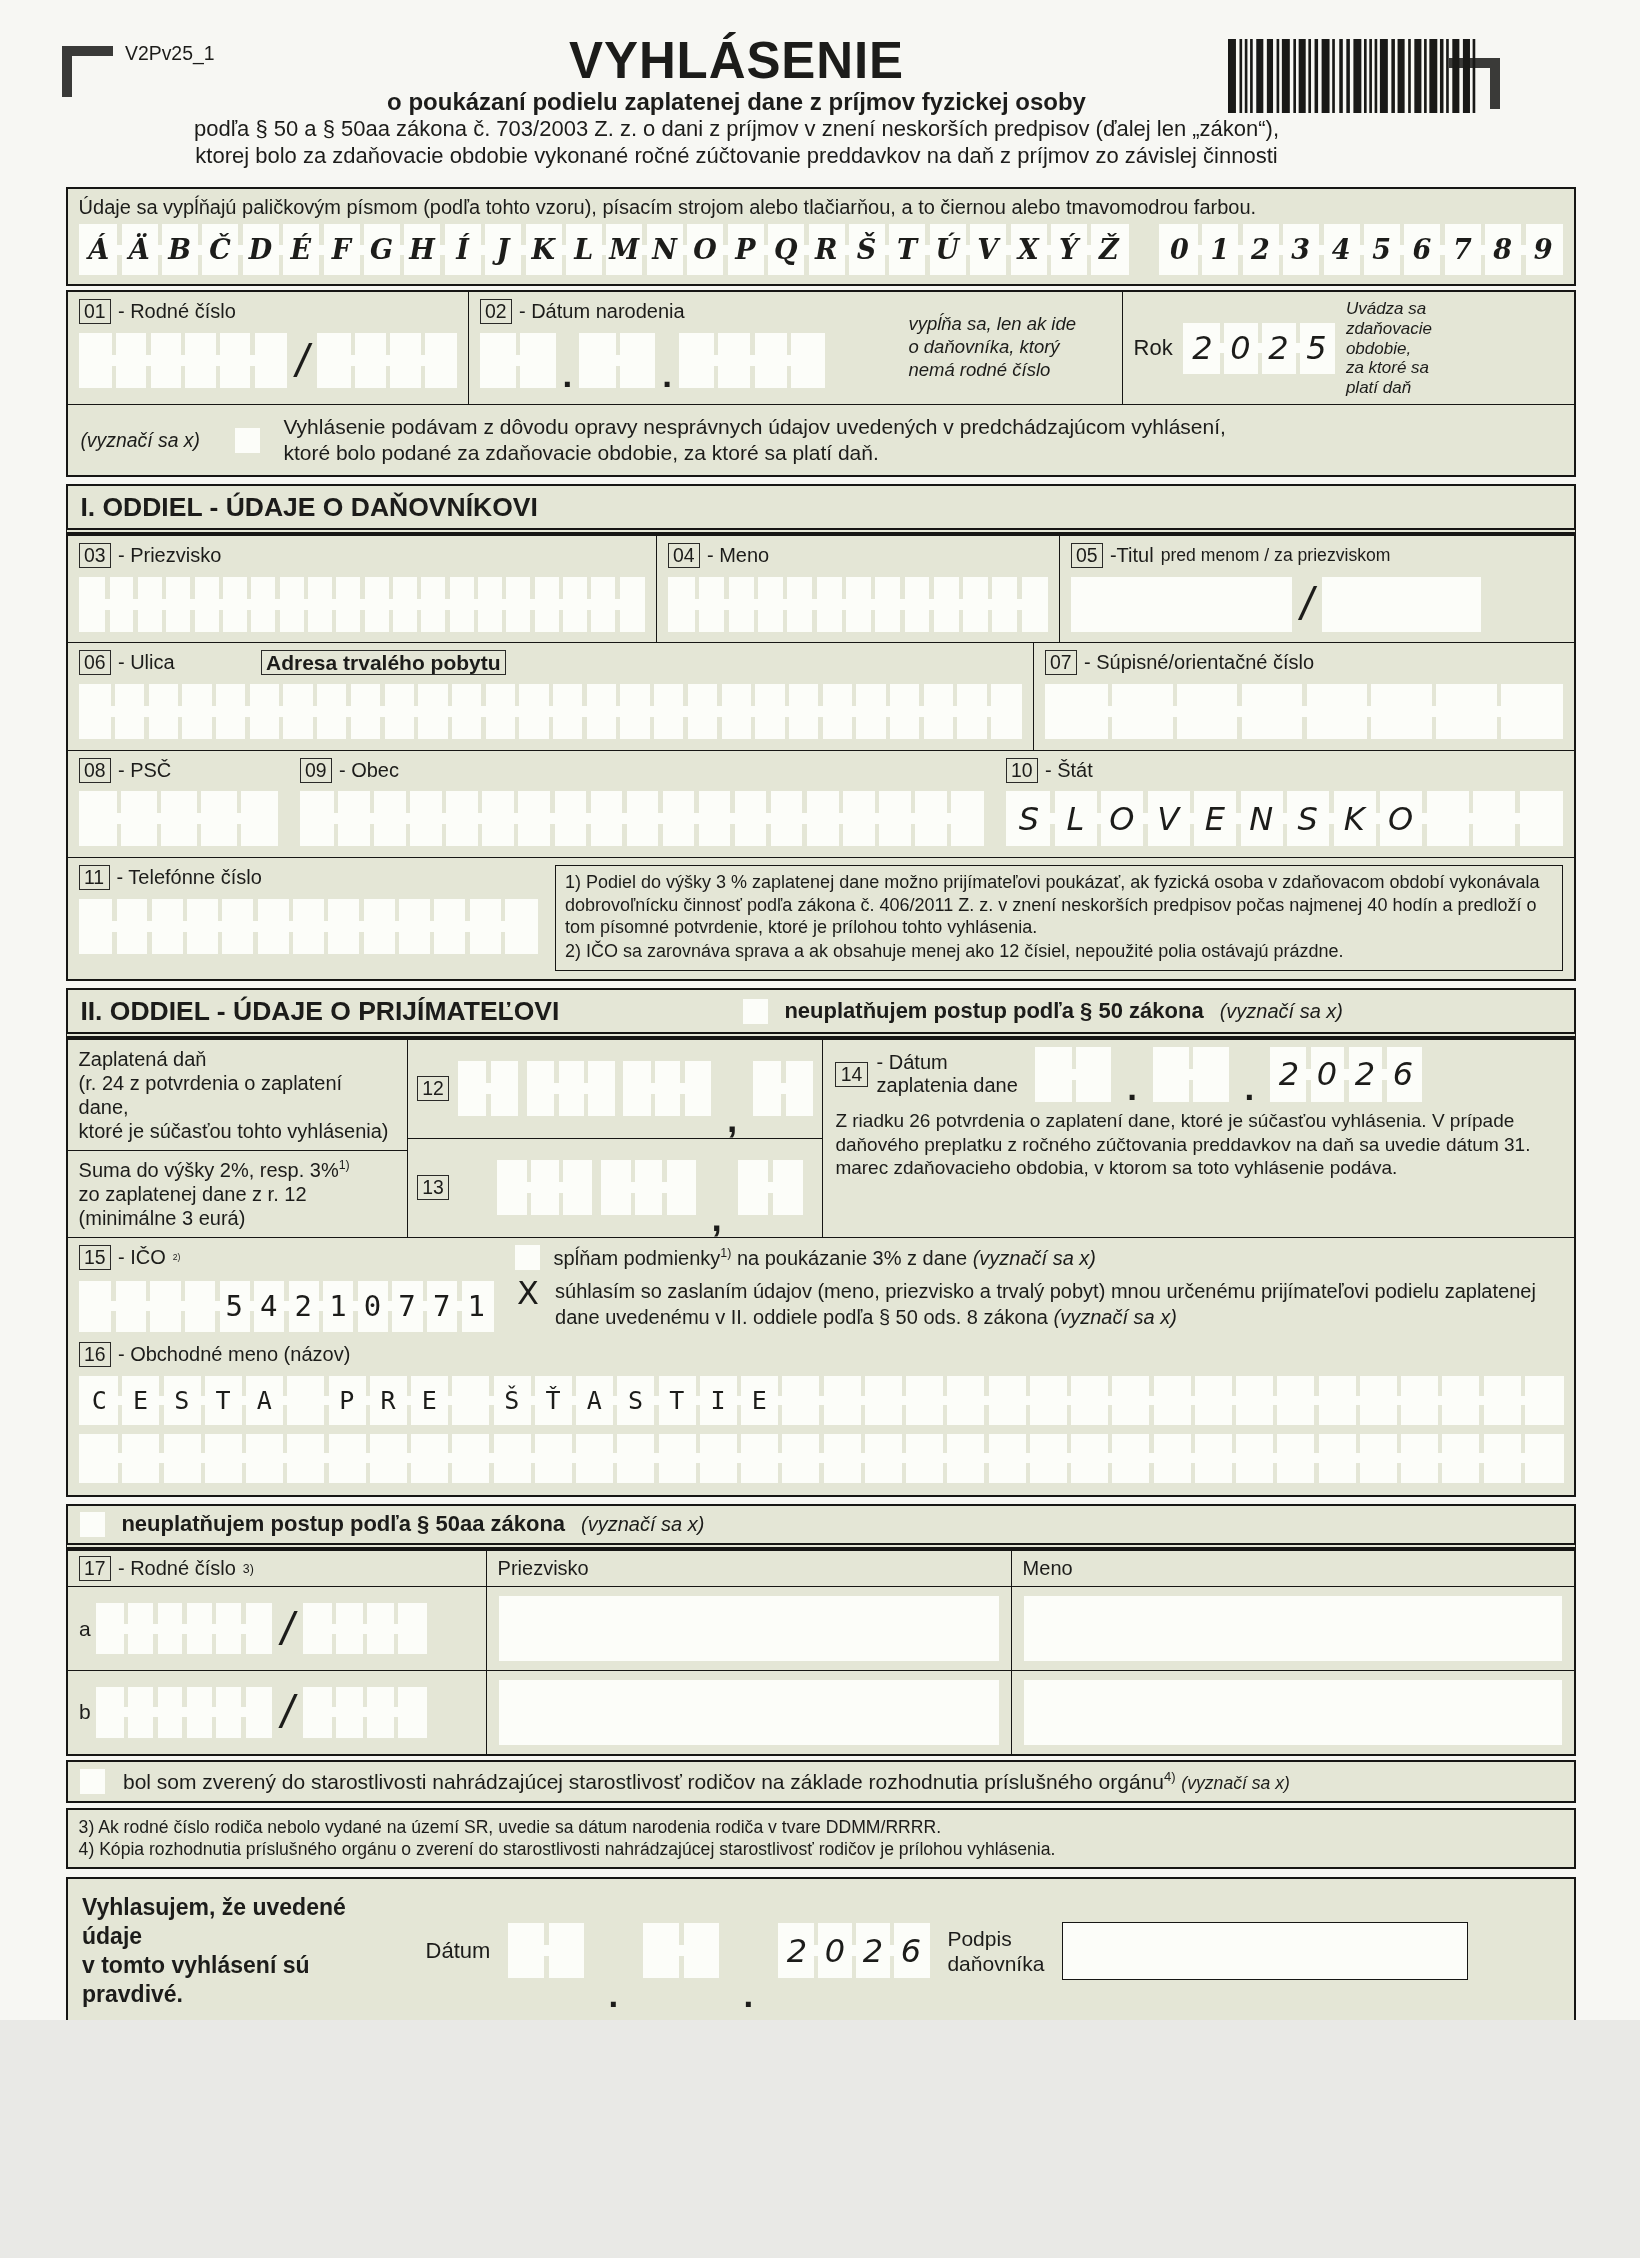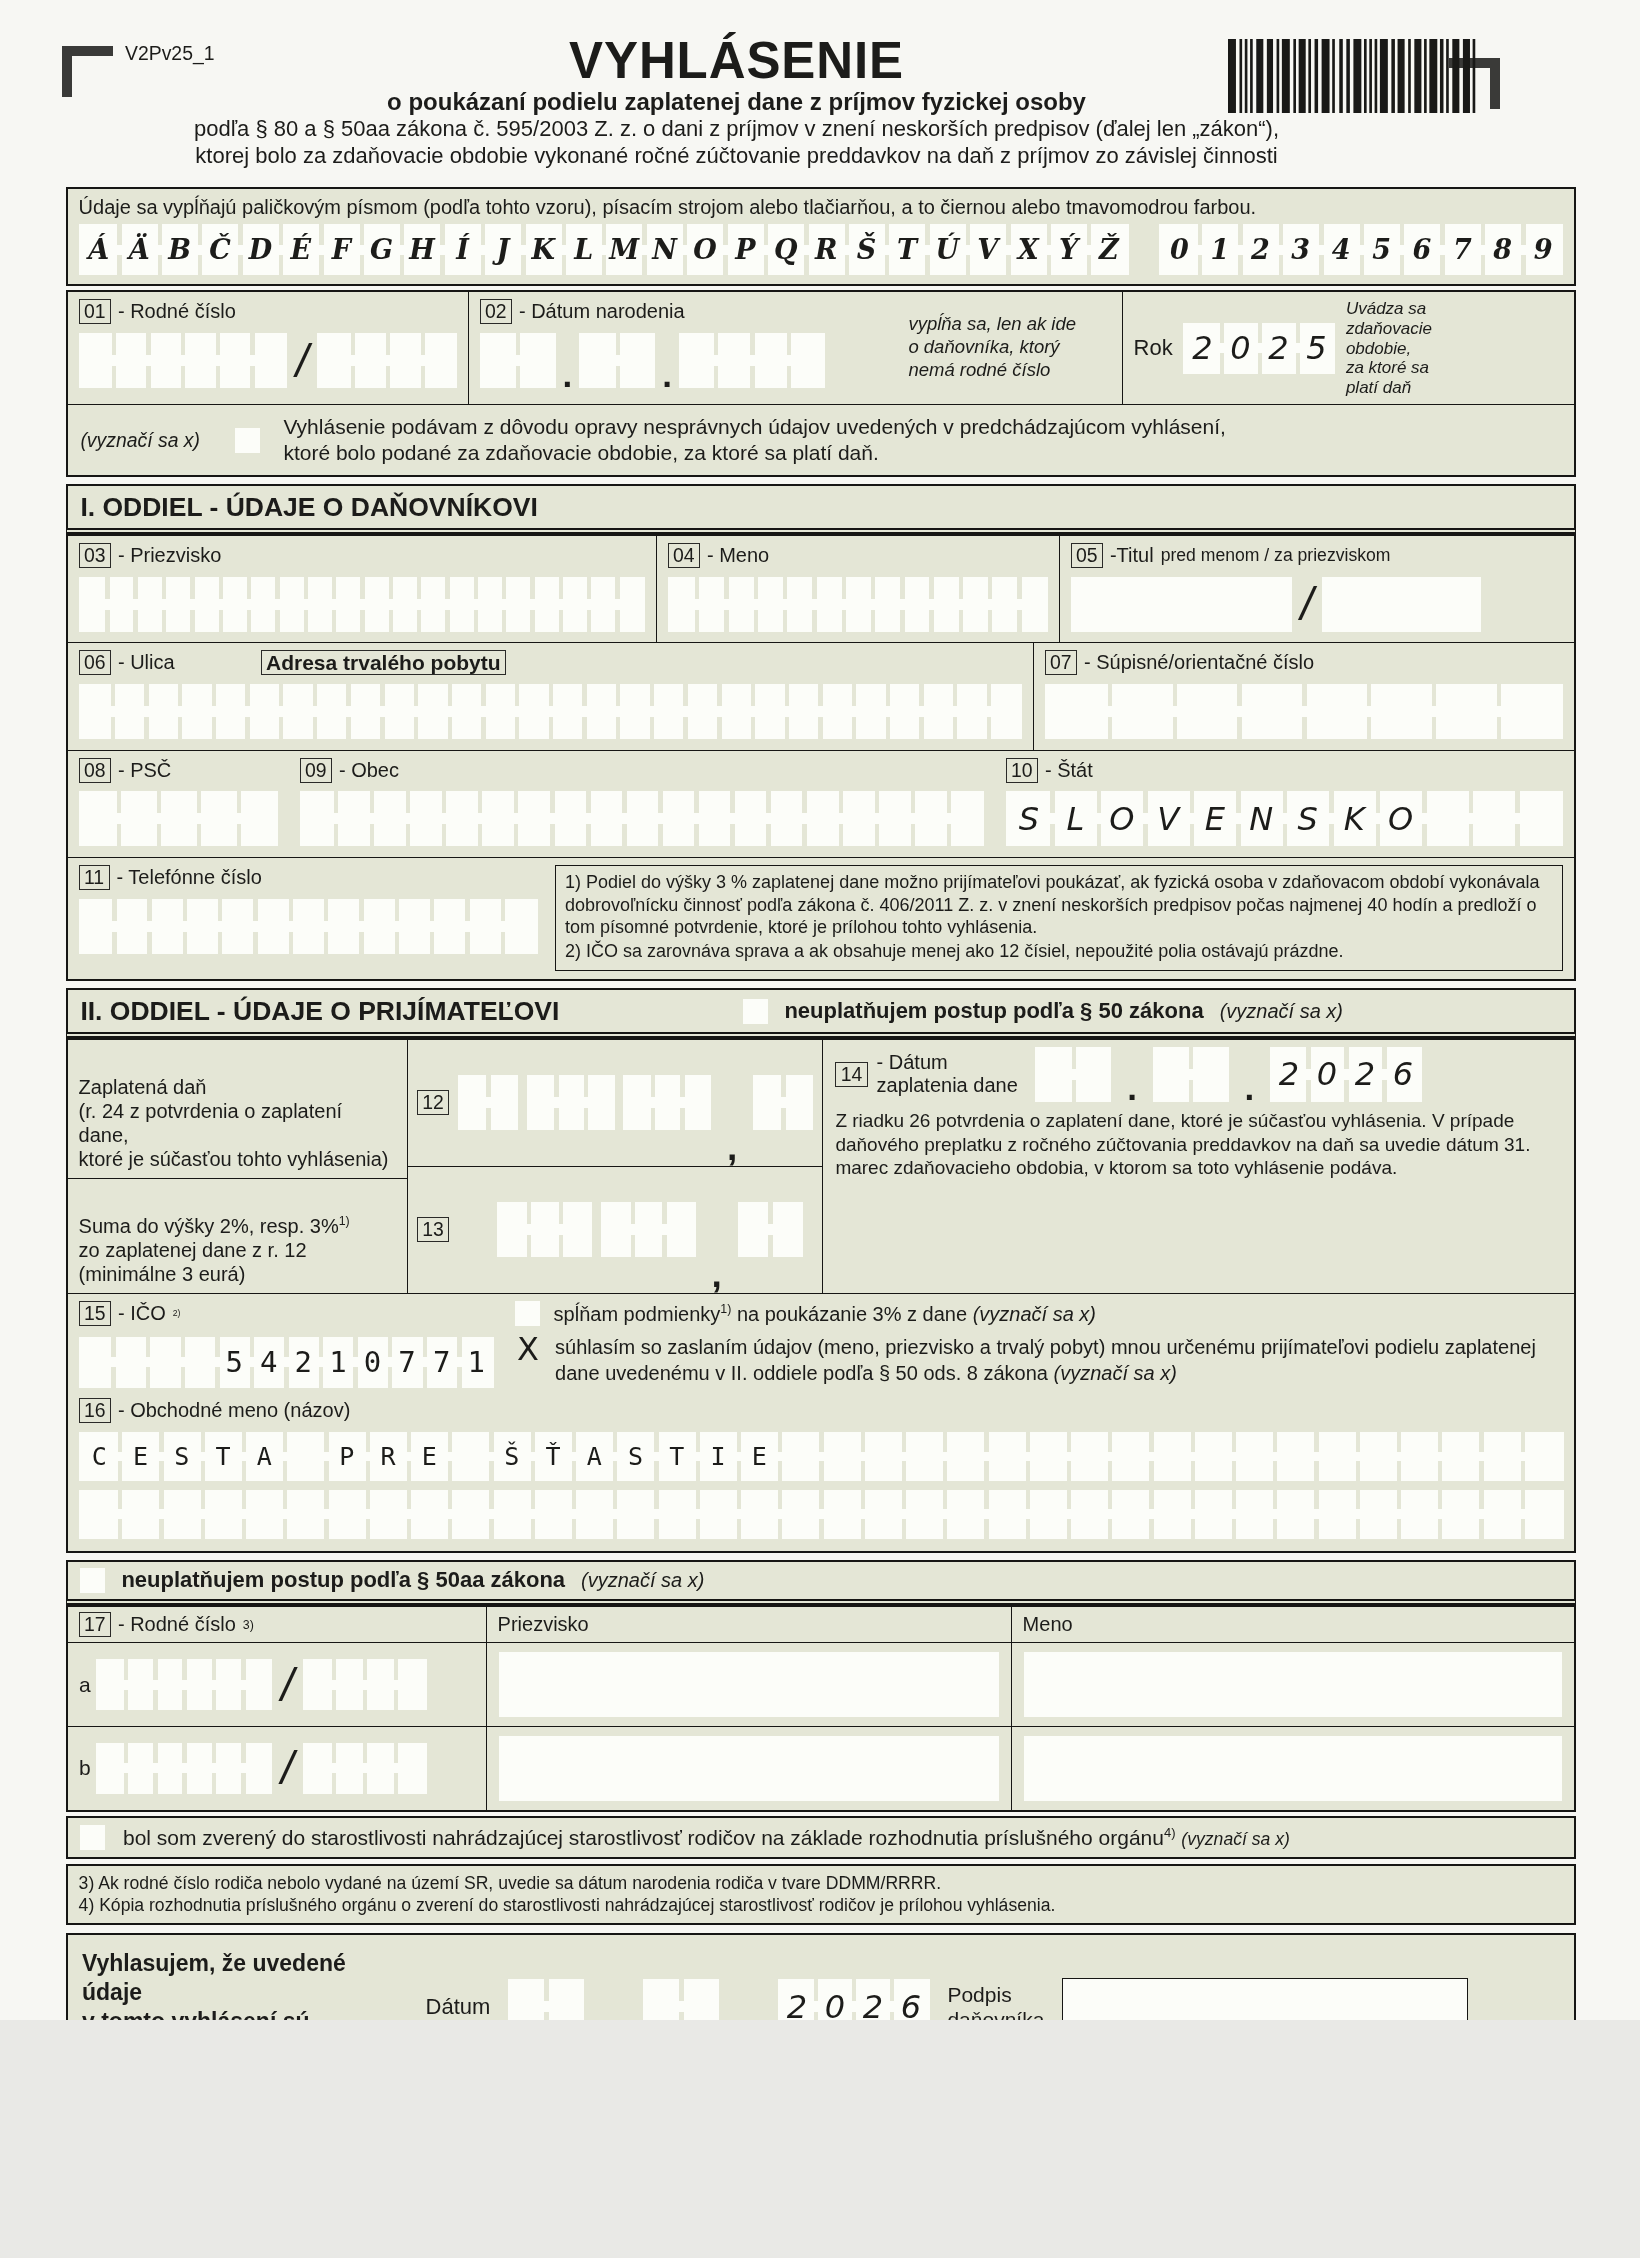--- a/index.html
+++ b/index.html
@@ -103,21 +103,21 @@
   .titul1{width:221px;height:55px;background:var(--cell);}
   .titul2{width:159px;height:55px;background:var(--cell);}
   .r4{display:flex;align-items:flex-start;padding:7px 10.6px 8.8px;gap:17.6px;}
   .r4left{width:459px;}
   .fnbox{flex:1;border:1.8px solid var(--line);padding:5.3px 8.8px;font-size:18px;line-height:1.24;}
   .fnbox p{margin:0 0 1.8px;}
 
   
   .s2grid{display:flex;border-bottom:1.8px solid var(--line);}
   .s2c1{width:340px;border-right:1.8px solid var(--line);display:flex;flex-direction:column;}
-  .s2c1 .lab{flex:1;padding:7px 10.6px;font-size:20px;line-height:1.2;margin-top:28px;}
+  .s2c1 .lab{flex:1;padding:7px 10.6px;font-size:20px;line-height:1.2;}
   .s2c1 .lab:first-child{border-bottom:1.8px solid var(--line);}
   .s2c2{width:415px;border-right:1.8px solid var(--line);display:flex;flex-direction:column;}
   .s2row{flex:1;display:flex;align-items:center;gap:8.8px;padding:7px 8.8px;}
   .s2row:first-child{border-bottom:1.8px solid var(--line);}
   .s2c3{flex:1;padding:7px 12.4px;}
   .daterow{display:flex;align-items:center;gap:8.8px;margin-bottom:7px;}
   .dnote{font-size:19px;line-height:1.25;}
   .s2r15{display:flex;padding:7px 10.6px 3.5px;gap:21px;}
   .s2r15 .left{width:415px;}
   .icocomb{height:51px;margin-top:10.6px;}
@@ -186,21 +186,21 @@
   <div class="mark br">
       <div class="h"></div>
       <div class="v"></div>
     </div>
 
   <div class="code">V2Pv25_1</div>
 
   <div class="hdr">
     <div class="title">VYHLÁSENIE</div>
     <div class="subtitle">o poukázaní podielu zaplatenej dane z príjmov fyzickej osoby</div>
-    <div class="law">podľa § 80 a § 50aa zákona č. 595/2003 Z. z. o dani z príjmov v znení neskorších predpisov (ďalej len „zákon“),</div>
+    <div class="law">podľa § 50 a § 50aa zákona č. 703/2003 Z. z. o dani z príjmov v znení neskorších predpisov (ďalej len „zákon“),</div>
     <div class="law">ktorej bolo za zdaňovacie obdobie vykonané ročné zúčtovanie preddavkov na daň z príjmov zo závislej činnosti</div>
   </div>
 
   <svg class="barcode" viewBox="0 0 308 84" preserveAspectRatio="none">
     <g fill="#191917">
       <rect x="0" y="0" width="9" height="84"></rect>
         <rect x="13" y="0" width="3" height="84"></rect>
         <rect x="19" y="0" width="3" height="84"></rect>
         <rect x="25" y="0" width="3" height="84"></rect>
       <rect x="32" y="0" width="8" height="84"></rect>

